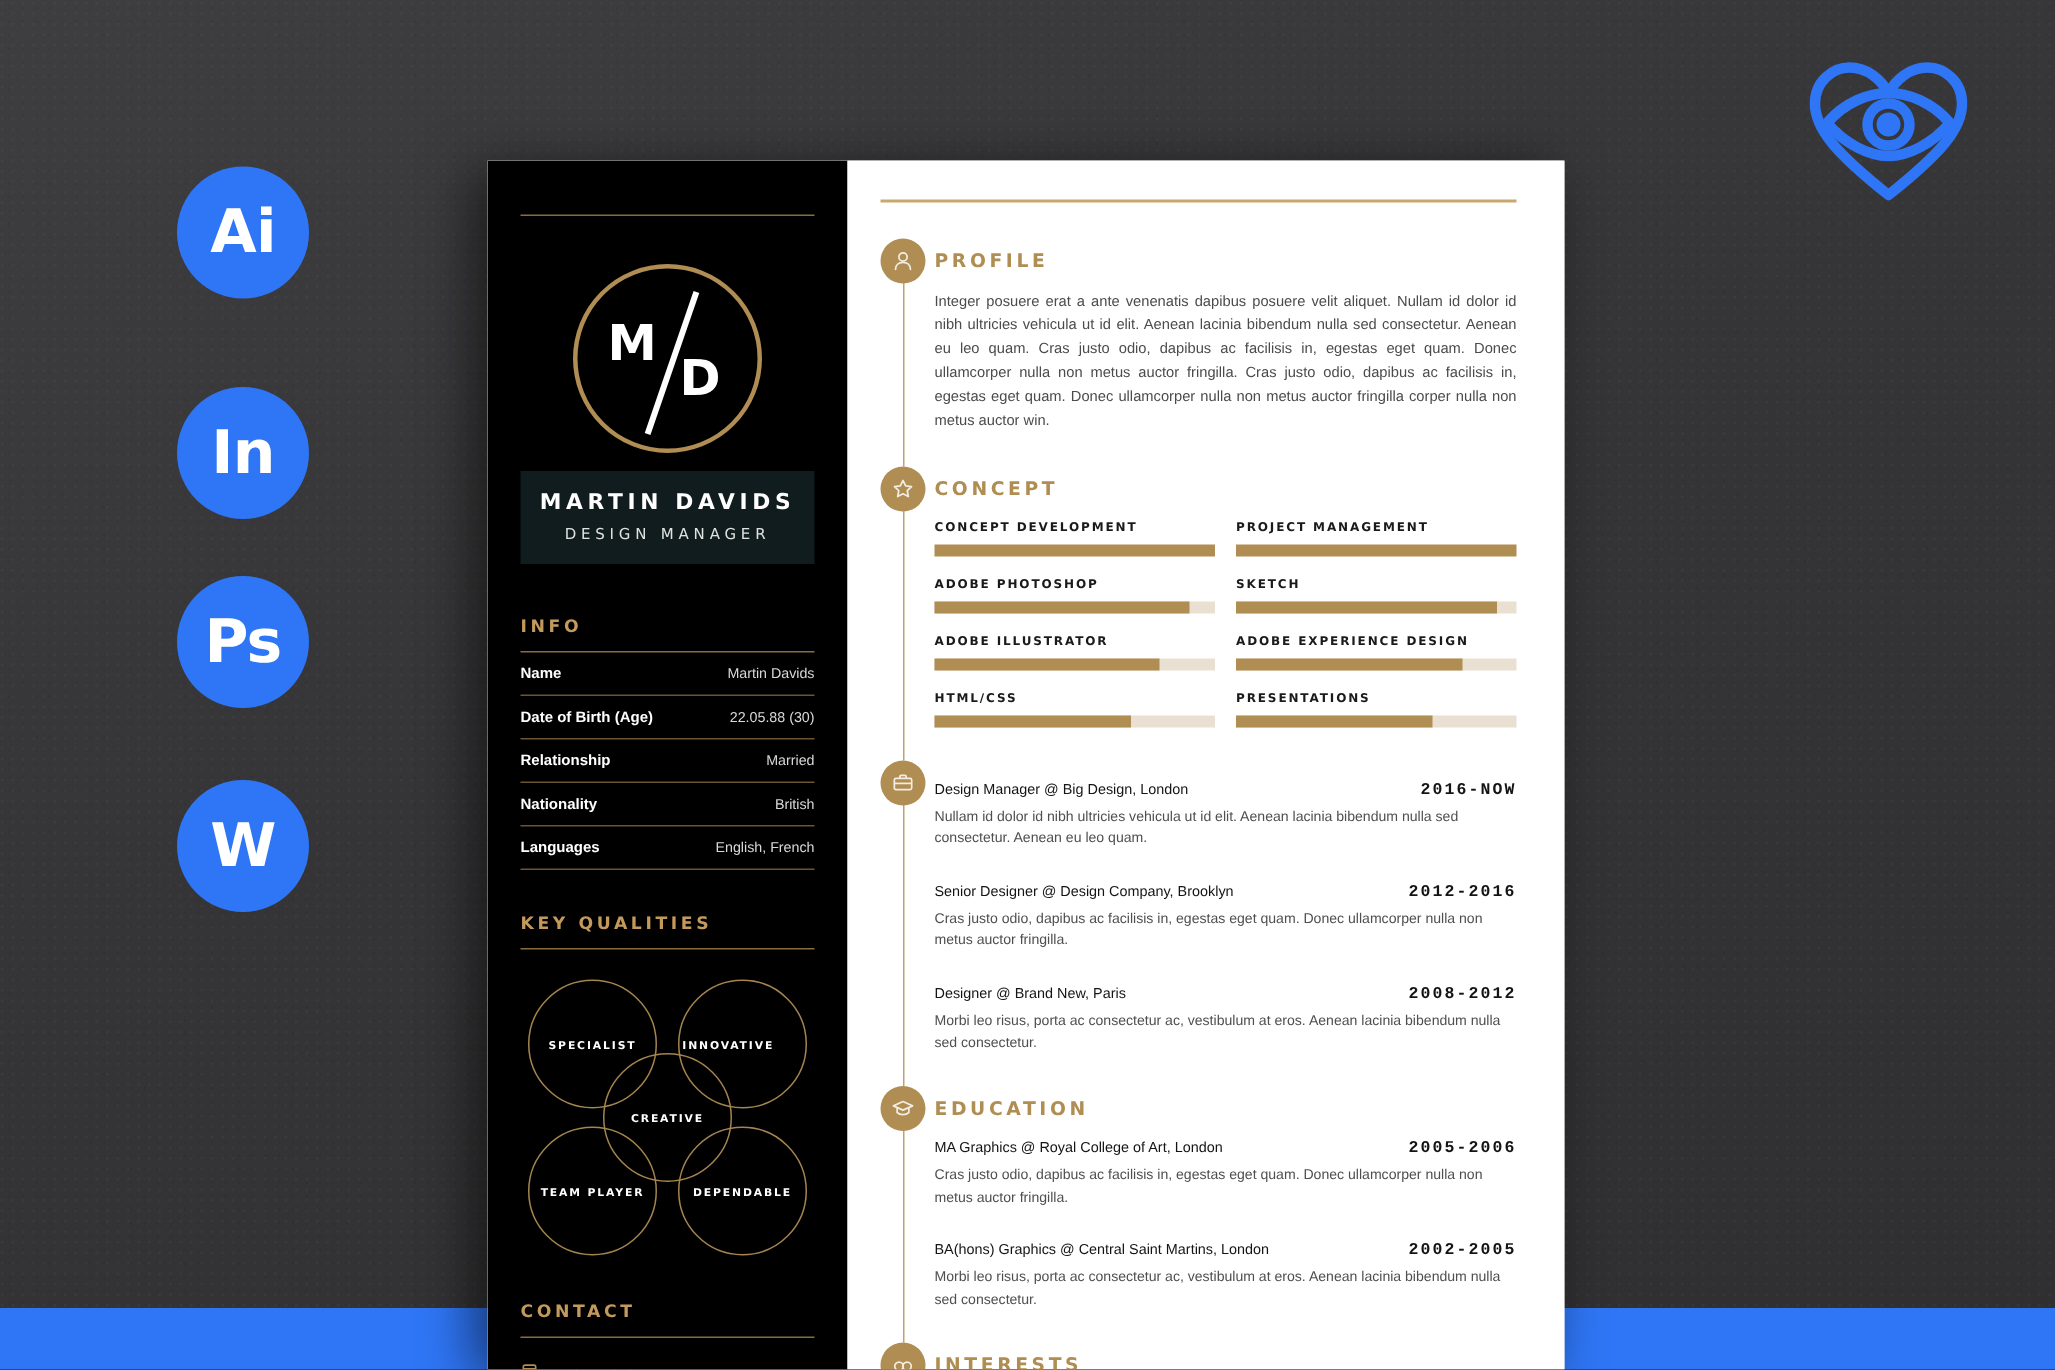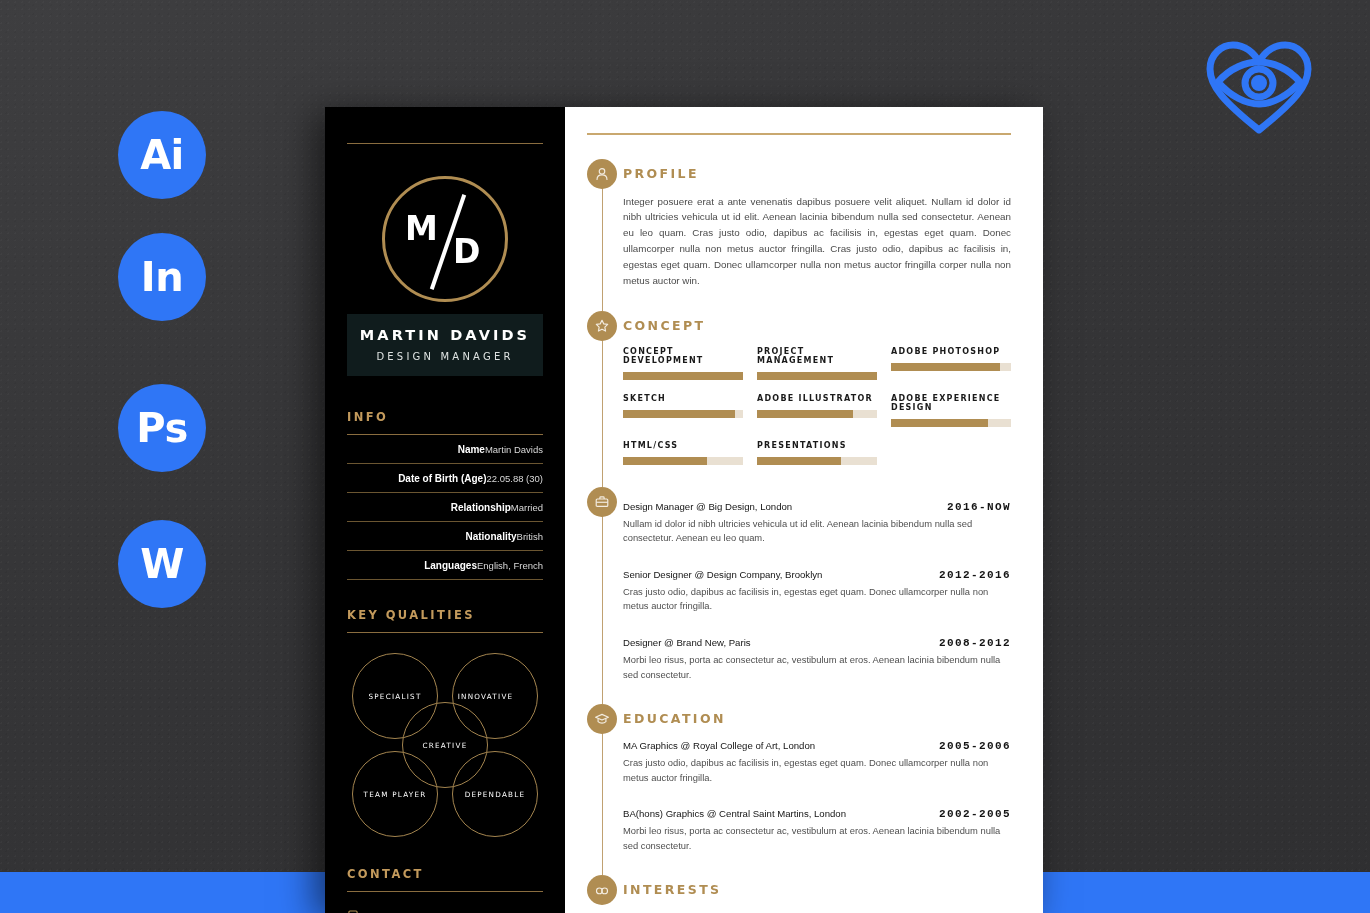--- a/index.html
+++ b/index.html
@@ -53,21 +53,21 @@
     color: #fff;
     display: flex;
     align-items: center;
     justify-content: center;
     font-size: 40px;
     font-weight: 700;
     letter-spacing: -0.5px;
     font-family: "DejaVu Sans", sans-serif;
   }
   #badge-ai { left: 118px; top: 111px; }
-  #badge-in { left: 118px; top: 233px; }
+  #badge-in { left: 118px; top: 258px; }
   #badge-ps { left: 118px; top: 384px; align-items: center; }
   #badge-w  { left: 118px; top: 520px; }
 
   
   #resume-page {
     position: absolute;
     left: 325px;
     top: 107px;
     width: 718px;
     height: 806px;
@@ -153,21 +153,21 @@
   }
   .side-heading-rule {
     height: 1px;
     background: #8a6d3f;
     margin-top: 10px;
   }
 
   #info-block { margin-top: 34px; }
   .info-row {
     display: flex;
-    justify-content: flex-end;
+    justify-content: space-between;
     align-items: baseline;
     padding: 9px 0 8px;
     border-bottom: 1px solid #6b5631;
   }
   .info-label {
     color: #ffffff;
     font-size: 10px;
     font-weight: 700;
   }
   .info-value {
@@ -184,21 +184,21 @@
   }
   .venn-circle {
     position: absolute;
     border: 1px solid #a4854f;
     border-radius: 50%;
   }
   .venn-label {
     position: absolute;
     color: #ffffff;
     font-size: 7.2px;
-    font-weight: 400;
+    font-weight: 700;
     letter-spacing: 1.25px;
     text-align: center;
     white-space: nowrap;
     font-family: "DejaVu Sans", sans-serif;
   }
 
   #contact-block { margin-top: 30px; }
   #contact-row {
     display: flex;
     align-items: center;
@@ -262,21 +262,21 @@
     color: #4b4b4b;
     font-size: 9.8px;
     line-height: 1.62;
     text-align: justify;
   }
 
   
   #skills-grid {
     margin-top: 14px;
     display: grid;
-    grid-template-columns: 1fr 1fr 1fr;
+    grid-template-columns: 1fr 1fr;
     column-gap: 28px;
     row-gap: 13px;
     gap: 14px;
   }
   .skill-name {
     color: #1a1a1a;
     font-size: 8px;
     font-weight: 700;
     letter-spacing: 1.25px;
     font-family: "DejaVu Sans", sans-serif;

